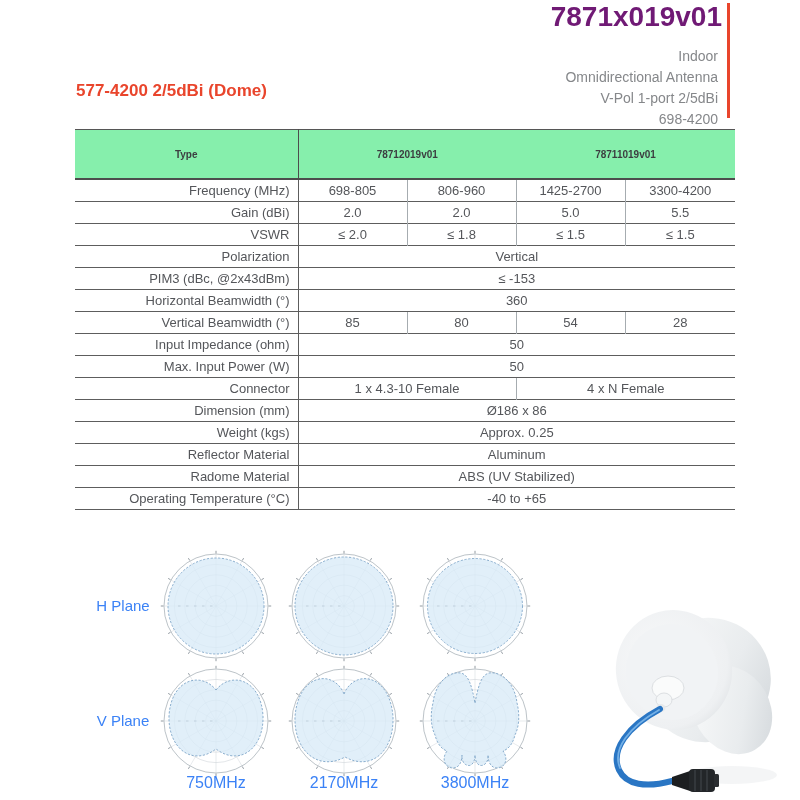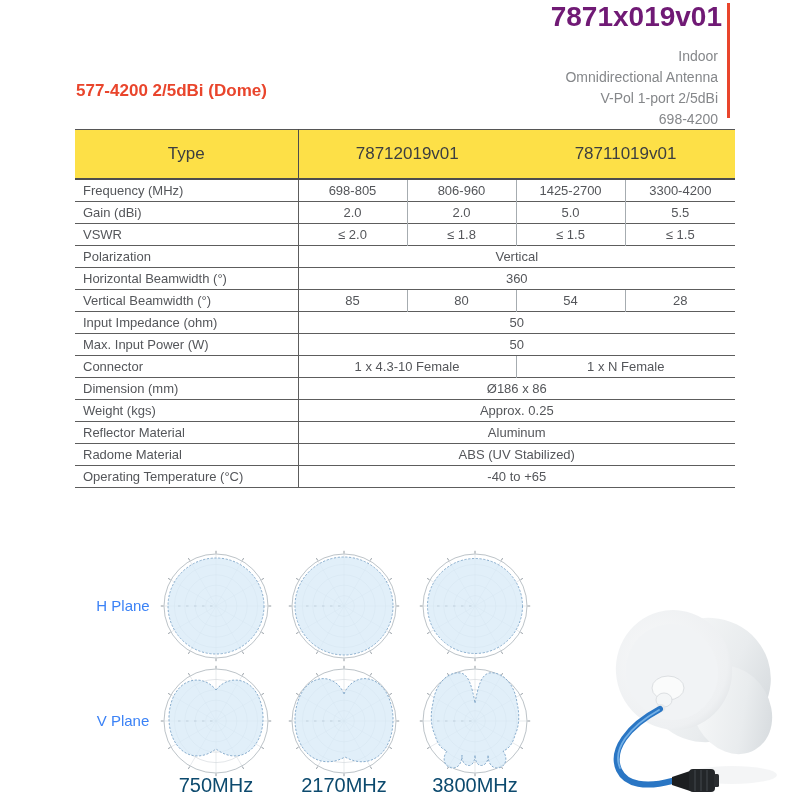--- a/index.html
+++ b/index.html
@@ -8,31 +8,31 @@
 
   
   .code-title{position:absolute;top:2px;right:78px;font-size:28px;font-weight:bold;color:#701a75;line-height:30px;}
   .accent-bar{position:absolute;top:3px;right:70px;width:3px;height:115px;background:#e9452c;}
   .subtitle{position:absolute;top:46px;right:82px;text-align:right;font-size:14px;color:#85878a;line-height:21px;}
   .left-heading{position:absolute;top:80px;left:76px;font-size:17px;font-weight:bold;color:#e9452c;line-height:21px;}
 
   
   table.spec{position:absolute;top:129px;left:75px;width:660px;border-collapse:collapse;table-layout:fixed;
     font-size:13px;color:#54565a;}
-  table.spec thead th{background:#fde047;height:46px;font-size:17px;font-weight:normal;color:#3c3e40;
+  table.spec thead th{background:#86efac;height:46px;font-size:10px;font-weight:bold;color:#3c3e40;
     border-top:1px solid #565656;border-bottom:2px solid #4d4d4d;}
   table.spec thead th.type-h{border-right:1px solid #4d4d4d;}
   table.spec tbody td{height:21px;padding:0 8px;text-align:center;border-top:1px solid #5d5d5d;white-space:nowrap;overflow:hidden;}
   table.spec tbody tr:last-child td{border-bottom:1px solid #5d5d5d;}
-  table.spec tbody td.lbl{text-align:left;border-right:1px solid #5d5d5d;}
+  table.spec tbody td.lbl{text-align:right;border-right:1px solid #5d5d5d;}
   table.spec tbody td.val + td.val{border-left:1px solid #a6acb0;}
 
   
   .plane-label{position:absolute;width:110px;text-align:center;font-size:15px;color:#3b82f6;}
-  .freq-label{position:absolute;width:112px;text-align:center;font-size:20px;color:#0c4a6e;top:774px;}
+  .freq-label{position:absolute;width:112px;text-align:center;font-size:16px;color:#3b82f6;top:774px;}
   svg.polar{position:absolute;width:112px;height:112px;}
   .ring{fill:none;stroke:#c6cdd3;stroke-width:.5;}
   .oring{fill:none;stroke:#9fa9b0;stroke-width:.7;}
   .spoke{stroke:#ccd3d8;stroke-width:.45;}
   .tick{stroke:#868f96;stroke-width:.9;}
   .smudge{stroke:#7a828a;stroke-width:1.1;}
   .pattern{fill:#d9eaf7;fill-opacity:.78;stroke:#7fa6c8;stroke-width:.9;stroke-dasharray:2.2 1.6;}
 
   
   svg.product{position:absolute;left:582px;top:580px;width:216px;height:216px;}
@@ -89,20 +89,24 @@
         <td class="val">≤ 2.0</td>
         <td class="val">≤ 1.8</td>
         <td class="val">≤ 1.5</td>
         <td class="val">≤ 1.5</td>
       </tr>
       <tr>
         <td class="lbl">Polarization</td>
         <td class="val" colspan="4">Vertical</td>
       </tr>
       <tr>
+        <td class="lbl">PIM3 (dBc, @2x43dBm)</td>
+        <td class="val" colspan="4">≤ -153</td>
+      </tr>
+      <tr>
         <td class="lbl">Horizontal Beamwidth (°)</td>
         <td class="val" colspan="4">360</td>
       </tr>
       <tr>
         <td class="lbl">Vertical Beamwidth (°)</td>
         <td class="val">85</td>
         <td class="val">80</td>
         <td class="val">54</td>
         <td class="val">28</td>
       </tr>
@@ -110,21 +114,21 @@
         <td class="lbl">Input Impedance (ohm)</td>
         <td class="val" colspan="4">50</td>
       </tr>
       <tr>
         <td class="lbl">Max. Input Power (W)</td>
         <td class="val" colspan="4">50</td>
       </tr>
       <tr>
         <td class="lbl">Connector</td>
         <td class="val" colspan="2">1 x 4.3-10 Female</td>
-        <td class="val" colspan="2">1 x N Female</td>
+        <td class="val" colspan="2">4 x N Female</td>
       </tr>
       <tr>
         <td class="lbl">Dimension (mm)</td>
         <td class="val" colspan="4">Ø186 x 86</td>
       </tr>
       <tr>
         <td class="lbl">Weight (kgs)</td>
         <td class="val" colspan="4">Approx. 0.25</td>
       </tr>
       <tr>

